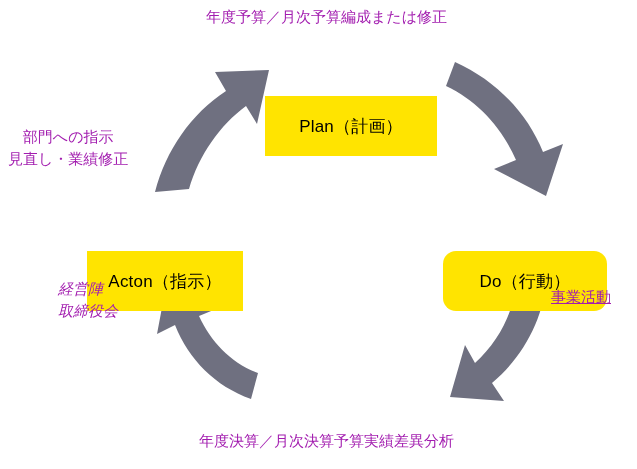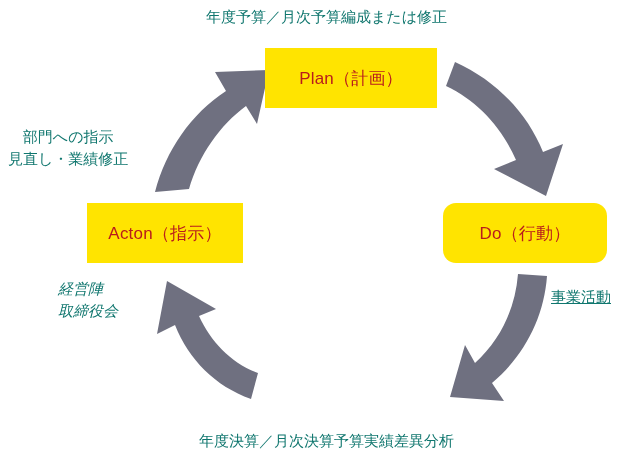--- a/index.html
+++ b/index.html
@@ -16,33 +16,34 @@
     height: 469px;
     background: #ffffff;
     overflow: hidden;
   }
   .node {
     position: absolute;
     background: #ffe400;
     display: flex;
     align-items: center;
     justify-content: center;
-    color: #b91c1c;
+    color: #000000;
     font-size: 17px;
     letter-spacing: 0.2px;
     white-space: nowrap;
+    margin-top: 48px;
   }
   .node-plan  { left: 265px; top: 48px;  width: 172px; height: 60px; }
   .node-do    { left: 443px; top: 203px; width: 164px; height: 60px; border-radius: 13px; }
   .node-check { left: 264px; top: 358px; width: 172px; height: 60px; }
   .node-acton { left: 87px;  top: 203px; width: 156px; height: 60px; }
 
   .caption {
     position: absolute;
-    color: #0f766e;
+    color: #a21caf;
     font-size: 15px;
     line-height: 1.45;
     white-space: pre-line;
   }
   .cap-top    { left: 206px; top: 6px;   text-align: center; }
   .cap-right  { left: 551px; top: 286px; text-align: center; text-decoration: underline; }
   .cap-bottom { left: 199px; top: 430px; text-align: left; }
   .cap-left-upper { left: 8px;  top: 126px; text-align: center; }
   .cap-left-lower { left: 58px; top: 278px; text-align: left; font-style: italic; }
 

